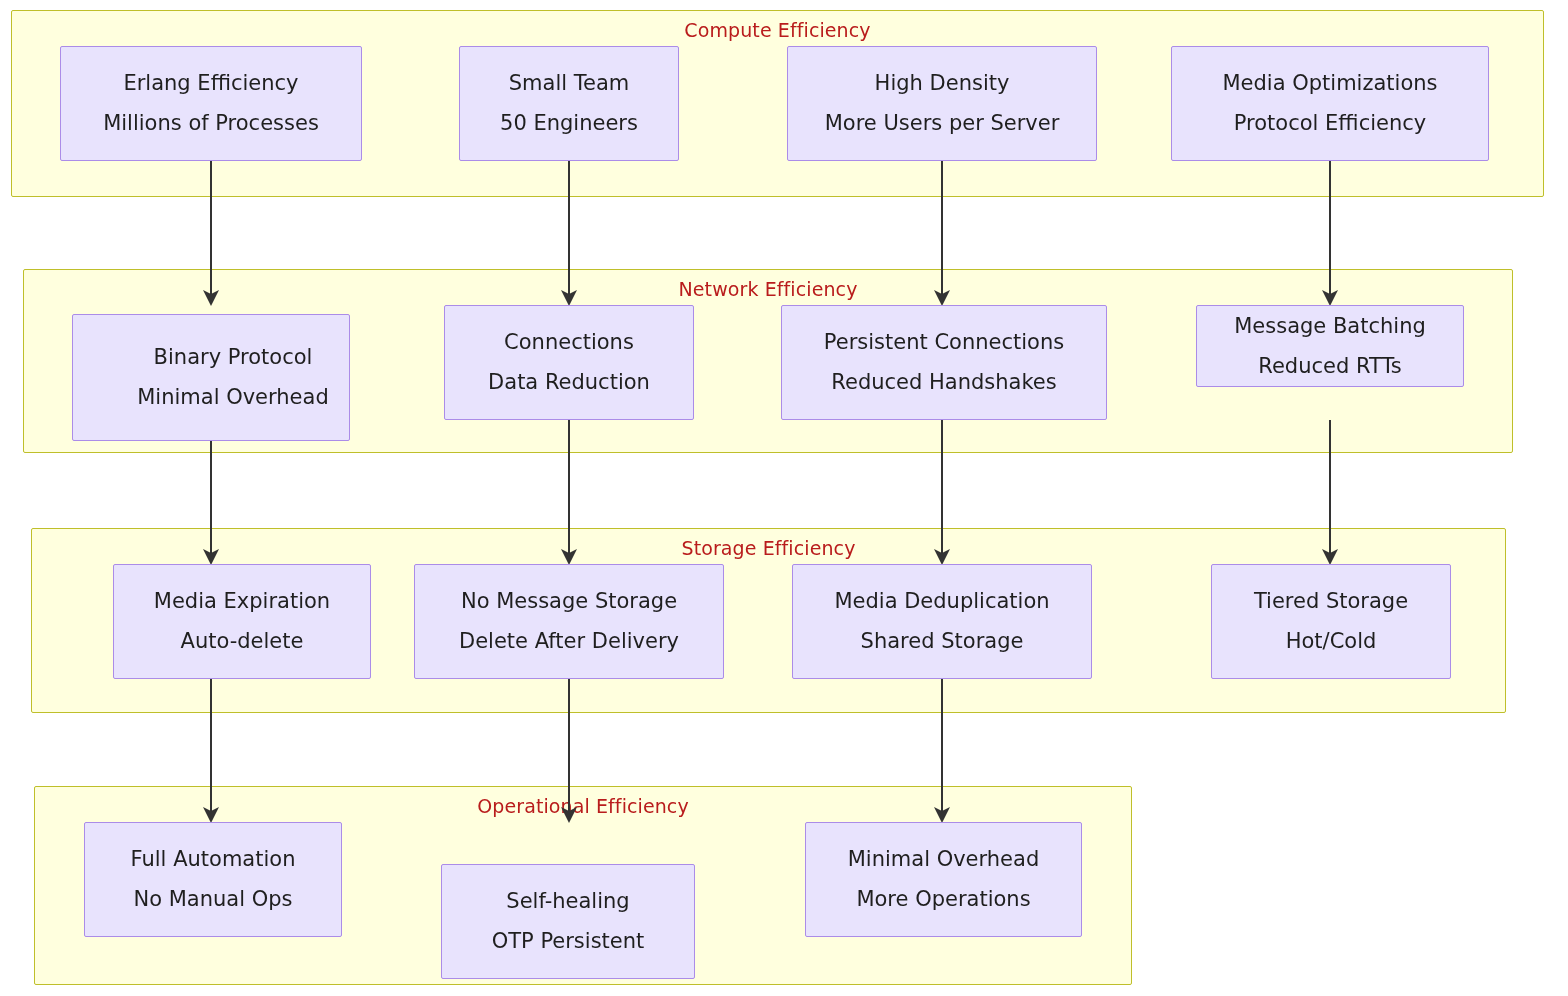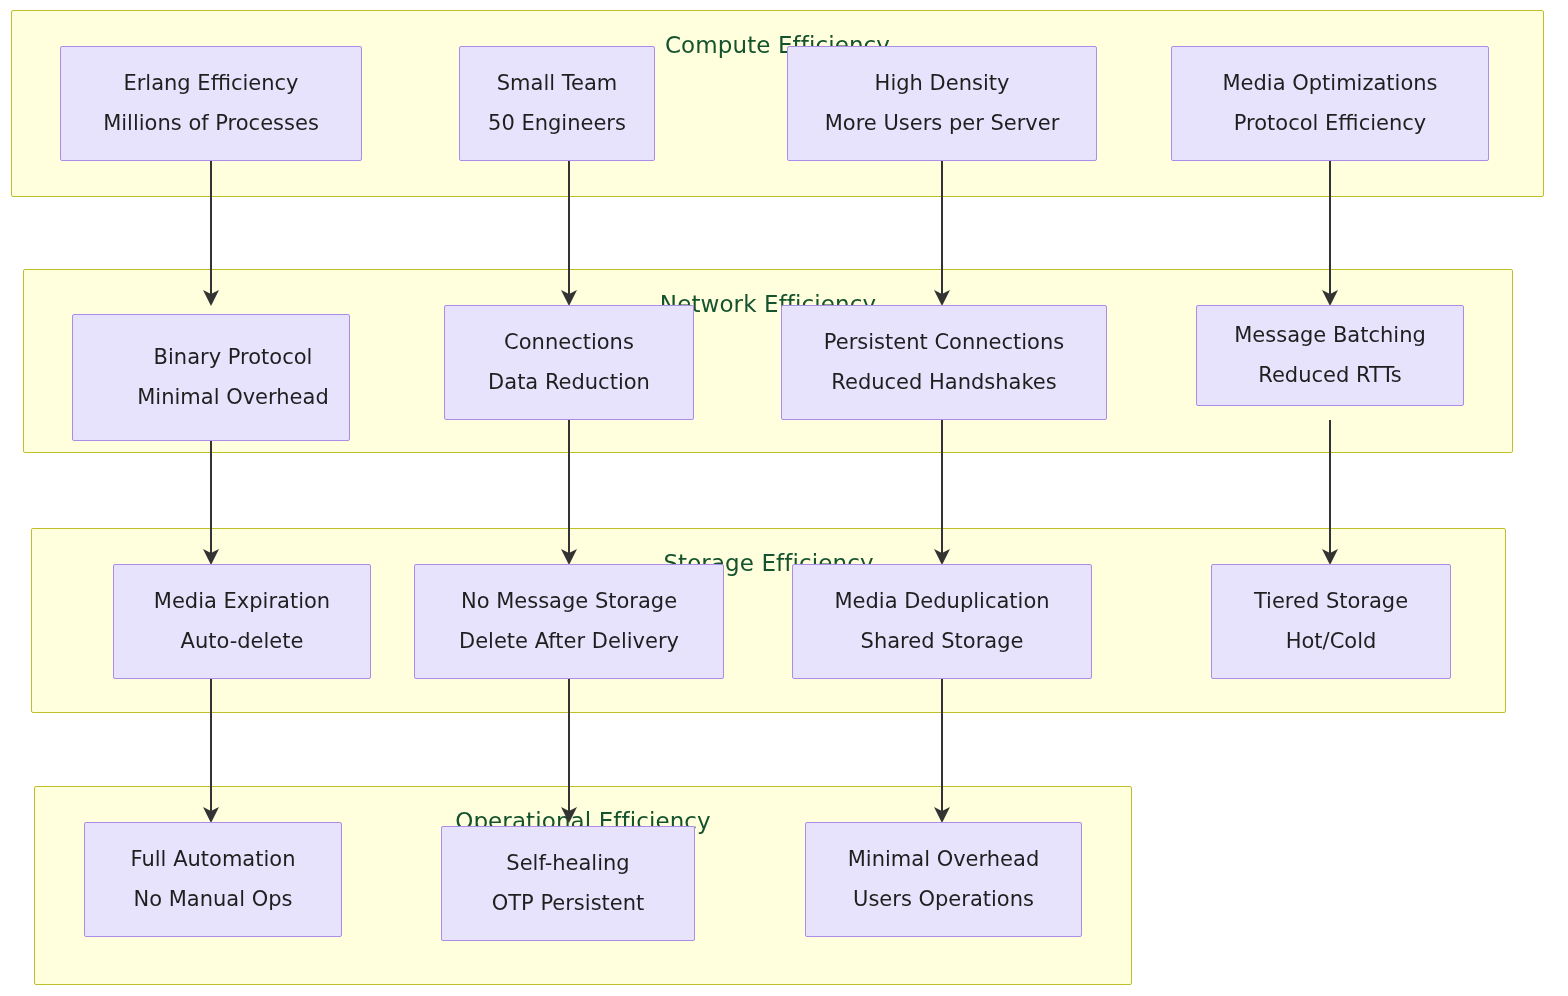--- a/index.html
+++ b/index.html
@@ -29,26 +29,26 @@
   .cluster {
     position: absolute;
     background: #ffffde;
     border: 1.6px solid #bfbf2a;
     border-radius: 2px;
     box-sizing: border-box;
     z-index: 1;
   }
   .cluster-label {
     position: absolute;
-    top: 20px;
+    top: 8px;
     left: 0;
     right: 0;
     text-align: center;
-    font-size: 23px;
-    color: #14532d;
+    font-size: 19px;
+    color: #b91c1c;
     letter-spacing: 0.1px;
     white-space: nowrap;
     line-height: 1.25;
   }
   .node {
     position: absolute;
     background: #e8e3fd;
     border: 1.7px solid #ab8ce8;
     border-radius: 2px;
     box-sizing: border-box;
@@ -105,21 +105,21 @@
       </div>
       <div class="cluster" style="left: 34px; top: 786px; width: 1098px; height: 199px;">
         <div class="cluster-label">Operational Efficiency</div>
       </div>
     </div>
 
 <div class="node" style="left: 60px; top: 46px; width: 302px; height: 115px;">
       <div class="node-line l1">Erlang Efficiency</div>
       <div class="node-line l2">Millions of Processes</div>
     </div>
-    <div class="node" style="left: 459px; top: 46px; width: 196px; height: 115px;">
+    <div class="node" style="left: 459px; top: 46px; width: 220px; height: 115px;">
       <div class="node-line l1">Small Team</div>
       <div class="node-line l2">50 Engineers</div>
     </div>
     <div class="node" style="left: 787px; top: 46px; width: 310px; height: 115px;">
       <div class="node-line l1">High Density</div>
       <div class="node-line l2">More Users per Server</div>
     </div>
     <div class="node" style="left: 1171px; top: 46px; width: 318px; height: 115px;">
       <div class="node-line l1">Media Optimizations</div>
       <div class="node-line l2">Protocol Efficiency</div>
@@ -129,21 +129,21 @@
       <div class="node-line l2">Minimal Overhead</div>
     </div>
     <div class="node" style="left: 444px; top: 305px; width: 250px; height: 115px;">
       <div class="node-line l1">Connections</div>
       <div class="node-line l2">Data Reduction</div>
     </div>
     <div class="node" style="left: 781px; top: 305px; width: 326px; height: 115px;">
       <div class="node-line l1">Persistent Connections</div>
       <div class="node-line l2">Reduced Handshakes</div>
     </div>
-    <div class="node" style="left: 1196px; top: 305px; width: 268px; height: 101px;">
+    <div class="node" style="left: 1196px; top: 305px; width: 268px; height: 82px;">
       <div class="node-line l1">Message Batching</div>
       <div class="node-line l2">Reduced RTTs</div>
     </div>
     <div class="node" style="left: 84px; top: 564px; width: 258px; height: 115px; margin-left: 29px;">
       <div class="node-line l1">Media Expiration</div>
       <div class="node-line l2">Auto-delete</div>
     </div>
     <div class="node" style="left: 414px; top: 564px; width: 310px; height: 115px;">
       <div class="node-line l1">No Message Storage</div>
       <div class="node-line l2">Delete After Delivery</div>
@@ -153,21 +153,21 @@
       <div class="node-line l2">Shared Storage</div>
     </div>
     <div class="node" style="left: 1211px; top: 564px; width: 240px; height: 115px;">
       <div class="node-line l1">Tiered Storage</div>
       <div class="node-line l2">Hot/Cold</div>
     </div>
     <div class="node" style="left: 84px; top: 822px; width: 258px; height: 115px;">
       <div class="node-line l1">Full Automation</div>
       <div class="node-line l2">No Manual Ops</div>
     </div>
-    <div class="node" style="left: 441px; top: 826px; width: 254px; height: 115px;">
+    <div class="node" style="left: 441px; top: 864px; width: 254px; height: 115px;">
       <div class="node-line l1">Self-healing</div>
       <div class="node-line l2">OTP Persistent</div>
     </div>
     <div class="node" style="left: 805px; top: 822px; width: 277px; height: 115px;">
       <div class="node-line l1">Minimal Overhead</div>
-      <div class="node-line l2">Users Operations</div>
+      <div class="node-line l2">More Operations</div>
     </div>
   </div>
 
 </body></html>

